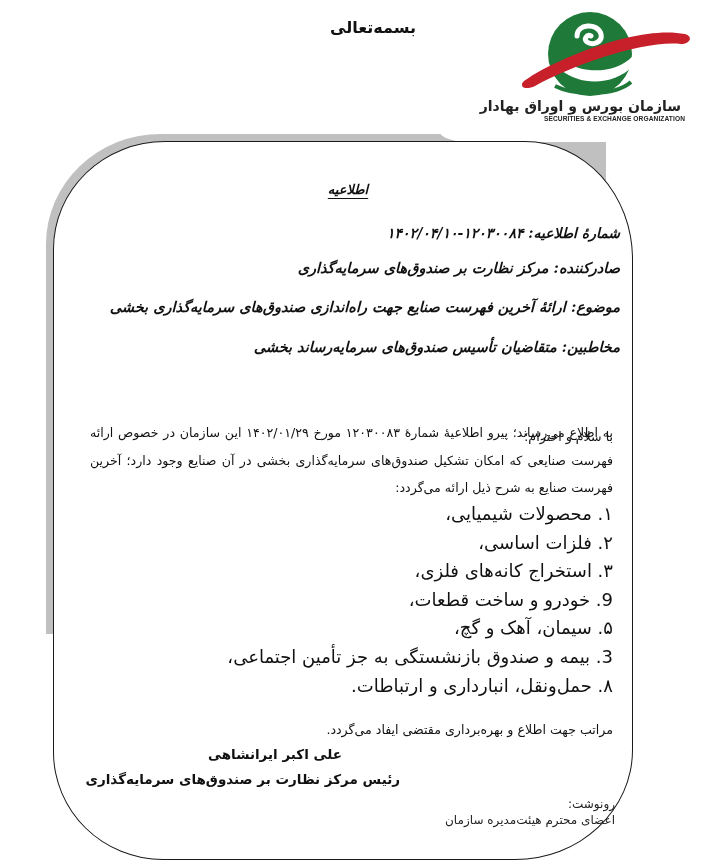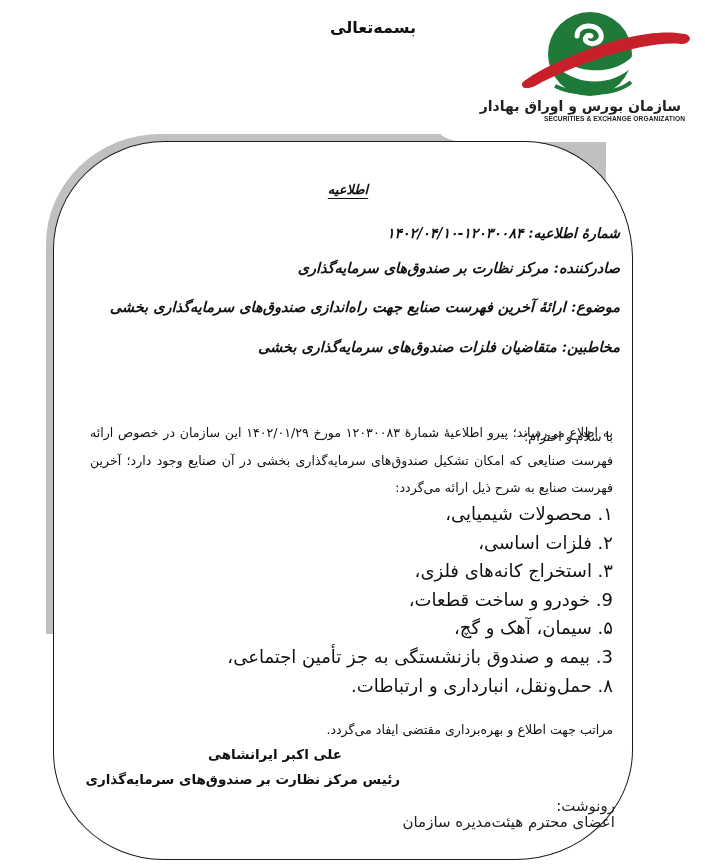--- a/index.html
+++ b/index.html
@@ -31,21 +31,21 @@
   .greeting { top:388px;margin-top:41px; }
   .para { top:419px; width:523px; white-space:normal; text-align:justify; line-height:27.5px; }
   .list { position:absolute; right:92px; top:500px; direction:rtl; margin:0; padding:0; list-style:none; font-family:"DejaVu Sans", sans-serif; font-size:18px; }
   .list li { height:28.6px; line-height:28.6px; padding-right:0; white-space:nowrap; }
   .closing { top:722px; }
 
   .sig { position:absolute; left:150px; width:250px; text-align:center; direction:rtl; font-family:"DejaVu Sans", sans-serif; font-weight:bold; font-size:13.5px; white-space:nowrap; }
   .sig-name { top:746px; }
   .sig-title { top:771px; }
 
-  .cc { position:absolute; right:90px; direction:rtl; font-family:"DejaVu Sans", sans-serif; font-size:15px; color:#222; white-space:nowrap; }
+  .cc { position:absolute; right:90px; direction:rtl; font-family:"DejaVu Sans", sans-serif; font-size:12px; color:#222; white-space:nowrap; }
   .cc-label { top:797px; }
   .cc-to { top:813px; }
 </style>
 </head>
 <body>
 
 <div class="logo">
   <svg width="180" height="100" viewBox="0 0 180 100">
     <circle cx="75" cy="50" r="42" fill="#1f7a3a"></circle>
     <path d="M50 58 C 70 70, 100 70, 118 52 L 118 62 C 98 82, 66 82, 46 66 Z" fill="#ffffff"></path>
@@ -72,21 +72,21 @@
 <div class="hdr hdr-2">
   <span class="k">صادرکننده:</span>
   <span>مرکز نظارت بر صندوق‌های سرمایه‌گذاری</span>
 </div>
 <div class="hdr hdr-3">
   <span class="k">موضوع:</span>
   <span>ارائهٔ آخرین فهرست صنایع جهت راه‌اندازی صندوق‌های سرمایه‌گذاری بخشی</span>
 </div>
 <div class="hdr hdr-4">
   <span class="k">مخاطبین:</span>
-  <span>متقاضیان فلزات صندوق‌های سرمایه‌گذاری بخشی</span>
+  <span>متقاضیان تأسیس صندوق‌های سرمایه‌رساند بخشی</span>
 </div>
 
 <div class="body-text greeting">با سلام و احترام؛</div>
 <div class="body-text para">به اطلاع می‌رساند؛ پیرو اطلاعیهٔ شمارهٔ ۱۲۰۳۰۰۸۳ مورخ ۱۴۰۲/۰۱/۲۹ این سازمان در خصوص ارائه فهرست صنایعی که امکان تشکیل صندوق‌های سرمایه‌گذاری بخشی در آن صنایع وجود دارد؛ آخرین فهرست صنایع به شرح ذیل ارائه می‌گردد:</div>
 
 <ol class="list">
   <li>۱. محصولات شیمیایی،</li>
   <li>۲. فلزات اساسی،</li>
   <li>۳. استخراج کانه‌های فلزی،</li>
   <li>9. خودرو و ساخت قطعات،</li>

